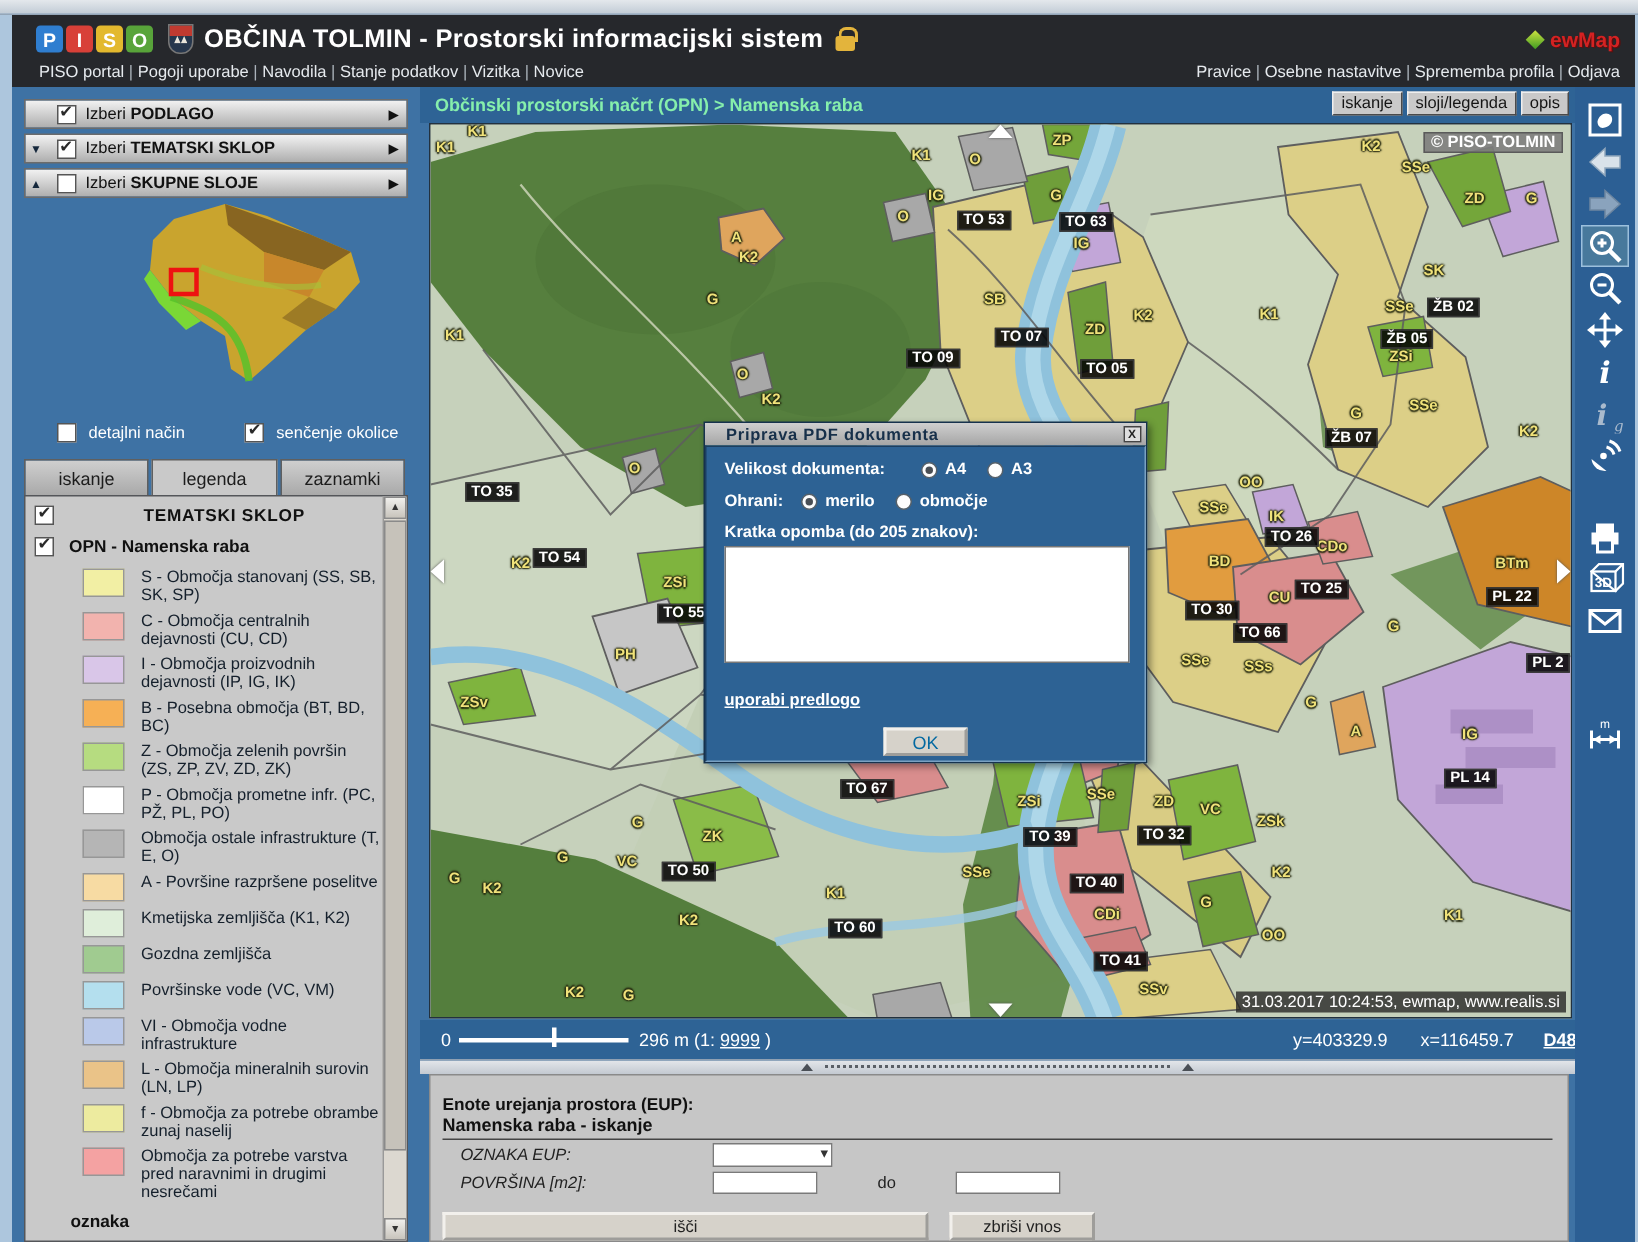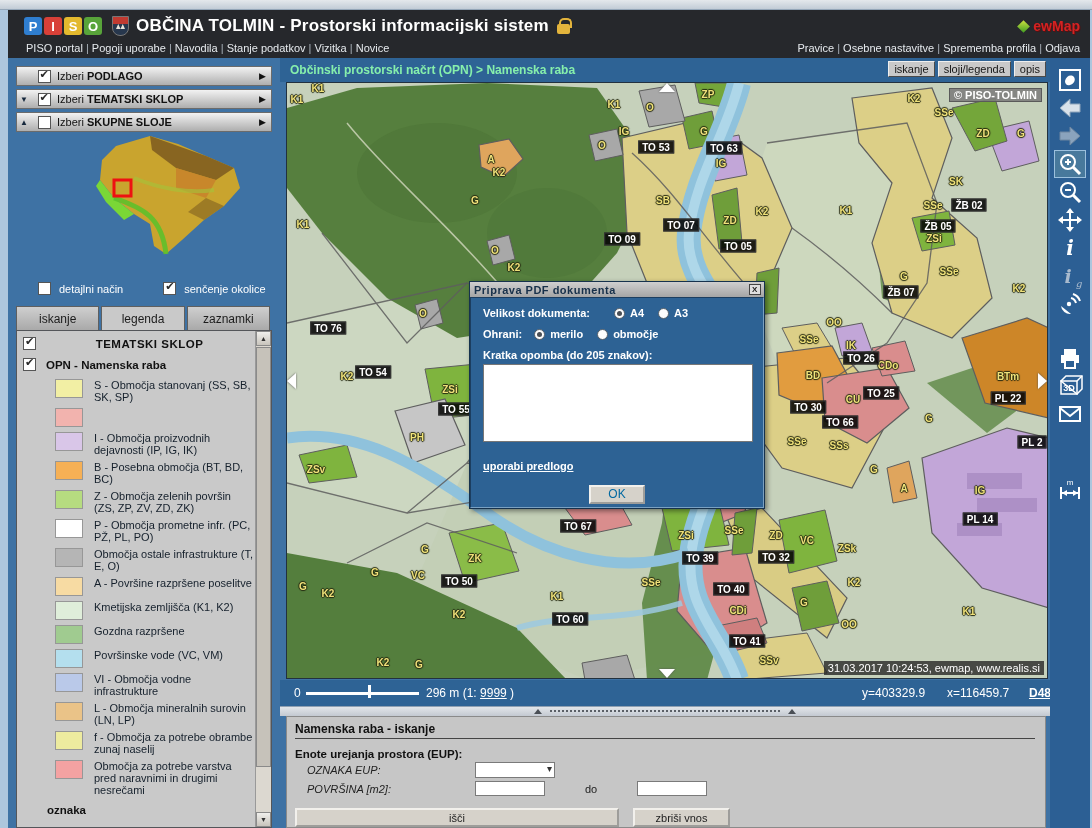--- a/index.html
+++ b/index.html
@@ -83,21 +83,21 @@
 #map-watermark { position:absolute; right:3px; bottom:3px; background:rgba(35,35,35,.78); color:#fff; font-size:11px; padding:1px 4px; }
 
 .pan-arrow { position:absolute; width:0; height:0; cursor:pointer; filter:drop-shadow(0 0 1px #555); }
 #pan-up { left:50%; top:0; margin-left:-8px; border-left:8px solid transparent; border-right:8px solid transparent; border-bottom:9px solid #fff; }
 #pan-down { left:50%; bottom:0; margin-left:-8px; border-left:8px solid transparent; border-right:8px solid transparent; border-top:9px solid #fff; }
 #pan-left { left:0; top:50%; margin-top:-8px; border-top:8px solid transparent; border-bottom:8px solid transparent; border-right:9px solid #fff; }
 #pan-right { right:0; top:50%; margin-top:-8px; border-top:8px solid transparent; border-bottom:8px solid transparent; border-left:9px solid #fff; }
 
 
 #dlg { position:absolute; left:182px; top:198px; width:296px; height:228px; border:1px solid #16324d; box-shadow:2px 2px 5px rgba(0,0,0,.45); }
-#dlg-title { height:15px; background:linear-gradient(#cfcfcf,#a5a5a5); display:flex; align-items:center; font-size:11px; font-weight:bold; color:#17304a; letter-spacing:.5px; padding-left:4px; }
+#dlg-title { height:15px; background:linear-gradient(#cfcfcf,#a5a5a5); display:flex; align-items:center; font-size:11px; font-weight:bold; color:#17304a; letter-spacing:.5px; padding-left:14px; }
 #dlg-x { position:absolute; right:3px; top:2px; width:12px; height:11px; background:#dedede; border:1px solid #444; font-size:8px; font-weight:bold; color:#222; text-align:center; line-height:10px; cursor:pointer; }
 #dlg-body { position:absolute; left:0; top:15px; right:0; bottom:0; background:#2d6294; border:1px solid; border-color:#1c3e60 #7aa1c2 #7aa1c2 #1c3e60; padding:9px 12px 0 12px; }
 .dlg-row { display:flex; align-items:center; margin-bottom:9px; color:#fff; font-size:11px; font-weight:bold; }
 .dlg-lbl { margin-right:10px; }
 .radio { width:11px; height:11px; border-radius:50%; background:#fdfdfd; border:1px solid #55606a; position:relative; margin:0 5px 0 14px; flex:none; cursor:pointer; }
 .radio.on::after { content:""; position:absolute; left:2px; top:2px; width:5px; height:5px; border-radius:50%; background:#4a4f55; }
 #dlg-note-lbl { color:#fff; font-size:11px; font-weight:bold; margin:4px 0 3px 0; }
 #dlg-ta { width:270px; height:78px; border:1px solid #777; background:#fff; resize:none; font-family:"Liberation Sans",sans-serif; }
 #dlg-link { color:#fff; font-size:11px; font-weight:bold; text-decoration:underline; margin-top:14px; cursor:pointer; }
 #dlg-okwrap { text-align:center; margin-top:12px; }
@@ -231,20 +231,21 @@
           <span class="cb on"></span>
           <span class="leg-group-title">OPN - Namenska raba</span>
         </div>
         <div id="leg-items">
             <div class="leg-item">
               <span class="leg-swatch" style="background: rgb(242, 239, 164);"></span>
               <span class="leg-text">S - Območja stanovanj (SS, SB, SK, SP)</span>
             </div>
             <div class="leg-item">
               <span class="leg-swatch" style="background: rgb(242, 179, 174);"></span>
+              <span class="leg-text">C - Območja centralnih dejavnosti (CU, CD)</span>
             </div>
             <div class="leg-item">
               <span class="leg-swatch" style="background: rgb(217, 198, 232);"></span>
               <span class="leg-text">I - Območja proizvodnih dejavnosti (IP, IG, IK)</span>
             </div>
             <div class="leg-item">
               <span class="leg-swatch" style="background: rgb(246, 176, 85);"></span>
               <span class="leg-text">B - Posebna območja (BT, BD, BC)</span>
             </div>
             <div class="leg-item">
@@ -262,21 +263,21 @@
             <div class="leg-item">
               <span class="leg-swatch" style="background: rgb(247, 219, 163);"></span>
               <span class="leg-text">A - Površine razpršene poselitve</span>
             </div>
             <div class="leg-item">
               <span class="leg-swatch" style="background: rgb(223, 238, 218);"></span>
               <span class="leg-text">Kmetijska zemljišča (K1, K2)</span>
             </div>
             <div class="leg-item">
               <span class="leg-swatch" style="background: rgb(160, 203, 144);"></span>
-              <span class="leg-text">Gozdna razpršene</span>
+              <span class="leg-text">Gozdna zemljišča</span>
             </div>
             <div class="leg-item">
               <span class="leg-swatch" style="background: rgb(180, 223, 238);"></span>
               <span class="leg-text">Površinske vode (VC, VM)</span>
             </div>
             <div class="leg-item">
               <span class="leg-swatch" style="background: rgb(186, 201, 233);"></span>
               <span class="leg-text">VI - Območja vodne infrastrukture</span>
             </div>
             <div class="leg-item">
@@ -462,21 +463,21 @@
           <div class="mlabel p" style="left: 172px; top: 531px;">K2</div>
           <div class="mlabel p" style="left: 96px; top: 579px;">K2</div>
           <div class="mlabel p" style="left: 132px; top: 581px;">G</div>
           <div class="mlabel p" style="left: 270px; top: 513px;">K1</div>
           <div class="mlabel p" style="left: 364px; top: 499px;">SSe</div>
           <div class="mlabel b" style="left: 369px; top: 64px;">TO 53</div>
           <div class="mlabel b" style="left: 335px; top: 156px;">TO 09</div>
           <div class="mlabel b" style="left: 394px; top: 142px;">TO 07</div>
           <div class="mlabel b" style="left: 451px; top: 163px;">TO 05</div>
           <div class="mlabel b" style="left: 437px; top: 65px;">TO 63</div>
-          <div class="mlabel b" style="left: 41px; top: 245px;">TO 76</div>
+          <div class="mlabel b" style="left: 41px; top: 245px;">TO 35</div>
           <div class="mlabel b" style="left: 86px; top: 289px;">TO 54</div>
           <div class="mlabel b" style="left: 682px; top: 122px;">ŽB 02</div>
           <div class="mlabel b" style="left: 651px; top: 143px;">ŽB 05</div>
           <div class="mlabel b" style="left: 614px; top: 209px;">ŽB 07</div>
           <div class="mlabel b" style="left: 574px; top: 275px;">TO 26</div>
           <div class="mlabel b" style="left: 594px; top: 310px;">TO 25</div>
           <div class="mlabel b" style="left: 521px; top: 324px;">TO 30</div>
           <div class="mlabel b" style="left: 553px; top: 339px;">TO 66</div>
           <div class="mlabel b" style="left: 721px; top: 315px;">PL 22</div>
           <div class="mlabel b" style="left: 745px; top: 359px;">PL 2</div>
@@ -538,22 +539,22 @@
       <span id="sb-datum">D48</span>
     </div>
 
     <div id="splitter">
       <div id="split-handle"></div>
       <div class="split-tri" style="left:254px;"></div>
       <div class="split-tri" style="right:254px;"></div>
     </div>
 
     <div id="bottom-panel">
+      <div id="bp-section">Enote urejanja prostora (EUP):</div>
       <div id="bp-title">Namenska raba - iskanje</div>
-      <div id="bp-section">Enote urejanja prostora (EUP):</div>
       <div class="frm-row">
         <span class="frm-lbl">OZNAKA EUP:</span>
         <span class="sel"></span>
       </div>
       <div class="frm-row">
         <span class="frm-lbl">POVRŠINA [m2]:</span>
         <input class="inp" style="">
         <span class="frm-do">do</span>
         <input class="inp" style="">
       </div>

